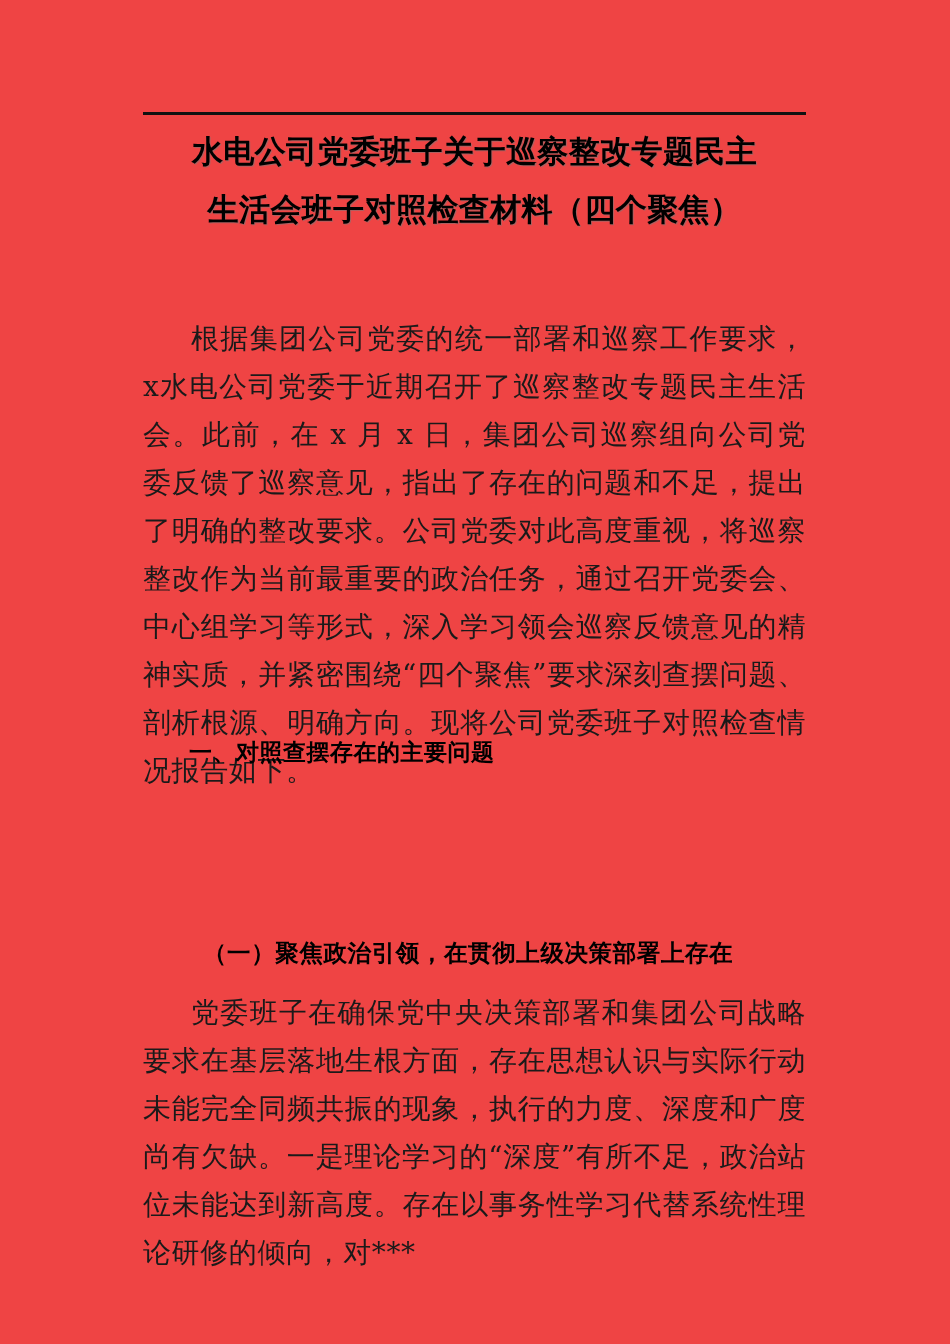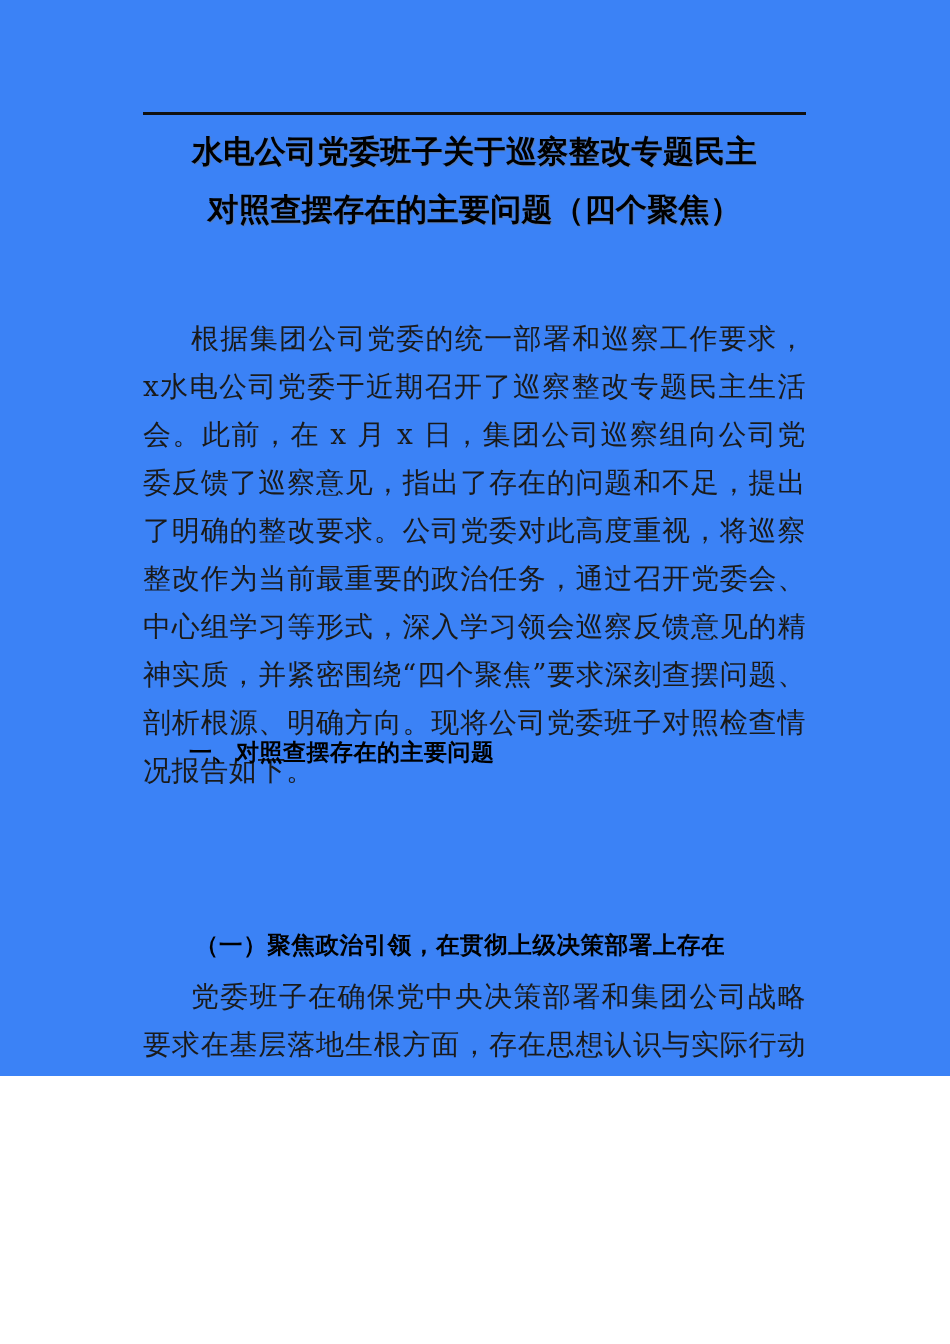--- a/index.html
+++ b/index.html
@@ -7,23 +7,23 @@
     padding: 0;
     background: #ffffff;
   }
   body {
     font-family: "DejaVu Serif", "Liberation Serif", serif;
     color: #000000;
   }
   .page {
     position: relative;
     width: 950px;
-    height: 1076px;
+    height: 1344px;
     margin: 0 auto;
-    background: #3b82f6;
+    background: #ef4444;
     overflow: hidden;
     box-sizing: border-box;
   }
 
   
   .top-rule {
     position: absolute;
     left: 143px;
     top: 112px;
     width: 663px;
@@ -71,49 +71,49 @@
     font-family: Liberation Serif, serif;
     font-size: 23px;
     font-weight: 700;
     line-height: 44px;
     text-indent: 46px;
     letter-spacing: 0.5px;
     color: #000000;
   }
 
   p.heading-sub {
-    margin: 4px;
+    margin: 12px;
     font-family: "DejaVu Serif", "Liberation Serif", serif;
     font-size: 23.5px;
     font-weight: 700;
     line-height: 48px;
     text-indent: 48px;
     letter-spacing: 0.6px;
     color: #000000;
   }
   p.heading-sub.cont { text-indent: 0; }
 </style>
 </head>
 <body>
 
 <div class="page">
 
   <div class="top-rule"></div>
 
   <div class="doc-title">
     <span class="tline">水电公司党委班子关于巡察整改专题民主</span>
-    <span class="tline">对照查摆存在的主要问题（四个聚焦）</span>
+    <span class="tline">生活会班子对照检查材料（四个聚焦）</span>
   </div>
 
   <div class="body-block" style="top:315px;">
     <p class="para">根据集团公司党委的统一部署和巡察工作要求，x水电公司党委于近期召开了巡察整改专题民主生活会。此前，在 x 月 x 日，集团公司巡察组向公司党委反馈了巡察意见，指出了存在的问题和不足，提出了明确的整改要求。公司党委对此高度重视，将巡察整改作为当前最重要的政治任务，通过召开党委会、中心组学习等形式，深入学习领会巡察反馈意见的精神实质，并紧密围绕“四个聚焦”要求深刻查摆问题、剖析根源、明确方向。现将公司党委班子对照检查情况报告如下。</p>
   </div>
 
   <div class="body-block" style="top:731px;">
     <h2 class="heading-num">一、对照查摆存在的主要问题</h2>
   </div>
 
   <div class="body-block" style="top:917px;">
     <p class="heading-sub">（一）聚焦政治引领，在贯彻上级决策部署上存在</p>
-    <p class="para">党委班子在确保党中央决策部署和集团公司战略要求在基层落地生根方面，存在思想认识与实际行动未能完全同频共振的现象，执行的力度、要求深刻查摆问题。一是理论学习的“深度”有所不足，政治站位未能达到新高度。存在以事务性学习代替系统性理论研修的倾向，对***</p>
+    <p class="para">党委班子在确保党中央决策部署和集团公司战略要求在基层落地生根方面，存在思想认识与实际行动未能完全同频共振的现象，执行的力度、深度和广度尚有欠缺。一是理论学习的“深度”有所不足，政治站位未能达到新高度。存在以事务性学习代替系统性理论研修的倾向，对***</p>
   </div>
 
 </div>
 
 </body></html>

